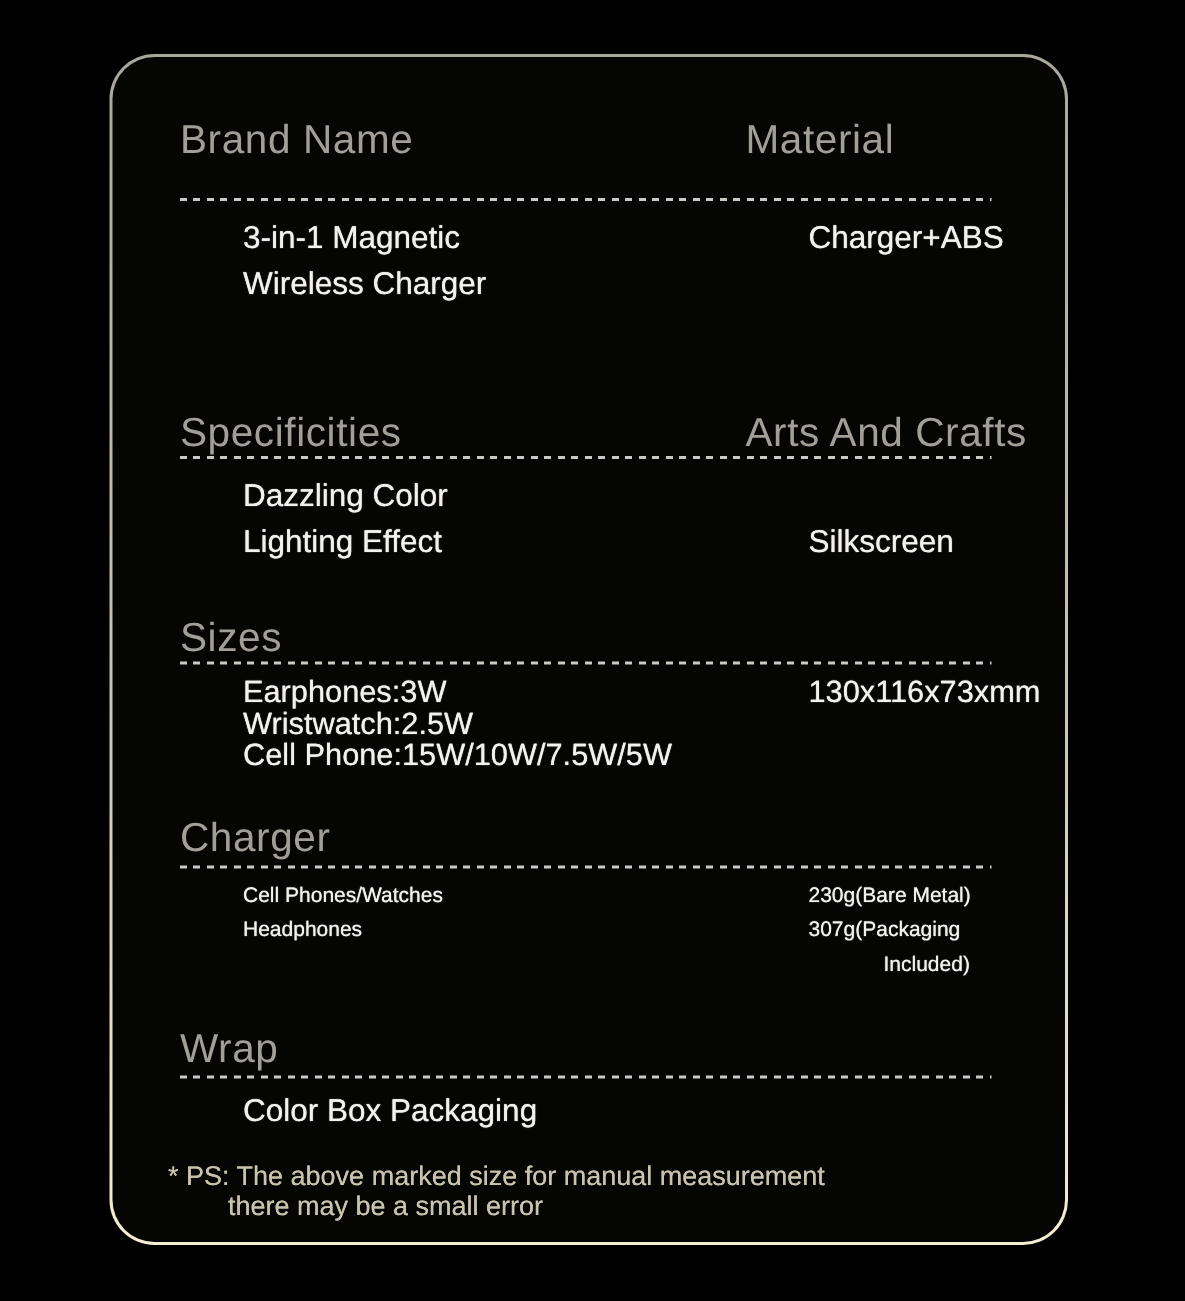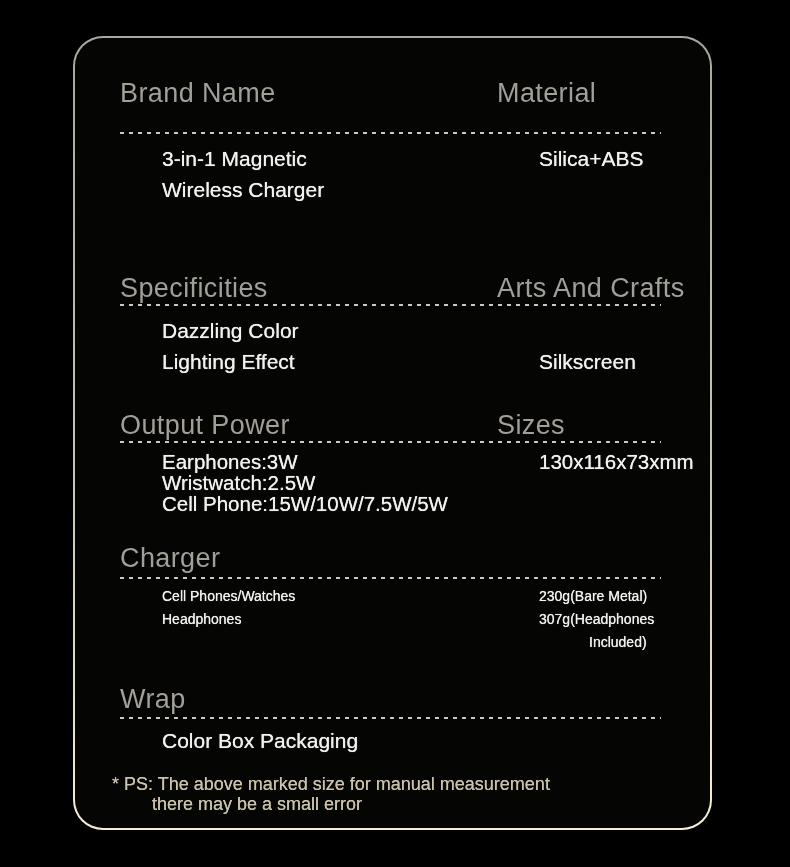--- a/index.html
+++ b/index.html
@@ -91,21 +91,21 @@
           <div class="head leftcol">Brand Name</div>
           <div class="head">Material</div>
         </div>
         <div class="dash"></div>
         <div class="vals">
           <div class="col leftcol">
             <div class="val">3-in-1 Magnetic</div>
             <div class="val">Wireless Charger</div>
           </div>
           <div class="col">
-            <div class="val">Silica+ABS</div>
+            <div class="val">Charger+ABS</div>
           </div>
         </div>
       </section>
 
       <section class="spec-section s1">
         <div class="heads">
           <div class="head leftcol">Specificities</div>
           <div class="head">Arts And Crafts</div>
         </div>
         <div class="dash"></div>
@@ -115,21 +115,20 @@
             <div class="val">Lighting Effect</div>
           </div>
           <div class="col">
             <div class="val">Silkscreen</div>
           </div>
         </div>
       </section>
 
       <section class="spec-section s2">
         <div class="heads">
-          <div class="head leftcol">Output Power</div>
           <div class="head">Sizes</div>
         </div>
         <div class="dash"></div>
         <div class="vals">
           <div class="col leftcol">
             <div class="val">Earphones:3W</div>
             <div class="val">Wristwatch:2.5W</div>
             <div class="val">Cell Phone:15W/10W/7.5W/5W</div>
           </div>
           <div class="col">
@@ -143,21 +142,21 @@
           <div class="head">Charger</div>
         </div>
         <div class="dash"></div>
         <div class="vals">
           <div class="col leftcol">
             <div class="val">Cell Phones/Watches</div>
             <div class="val">Headphones</div>
           </div>
           <div class="col">
             <div class="val">230g(Bare Metal)</div>
-            <div class="val">307g(Headphones</div>
+            <div class="val">307g(Packaging</div>
             <div class="val indent">Included)</div>
           </div>
         </div>
       </section>
 
       <section class="spec-section s4">
         <div class="heads">
           <div class="head leftcol">Wrap</div>
         </div>
         <div class="dash"></div>

